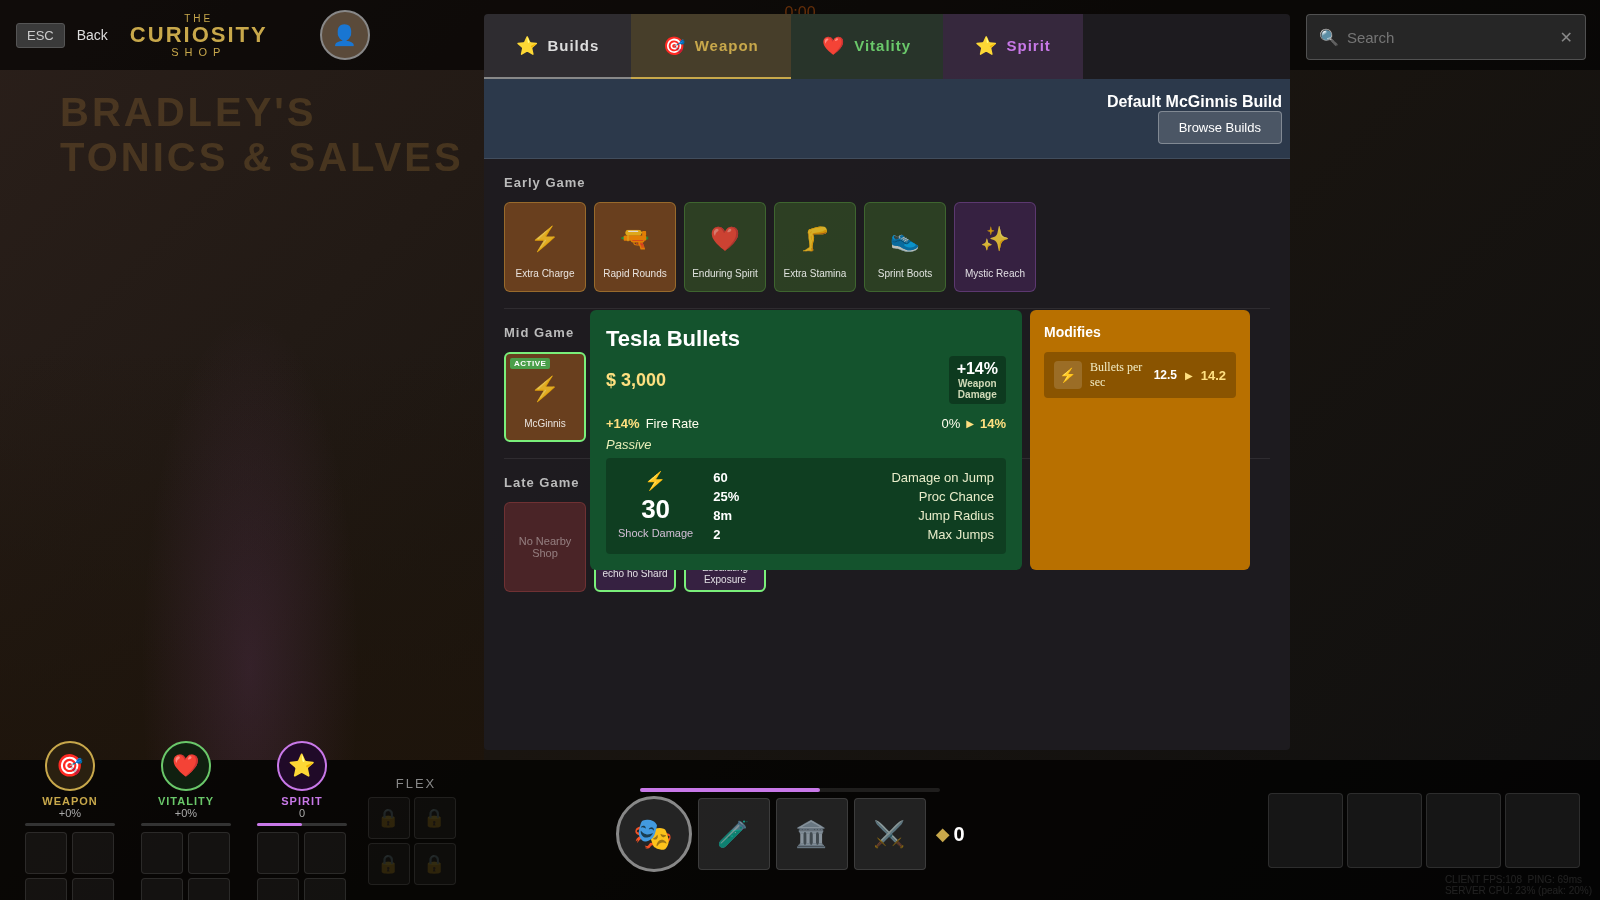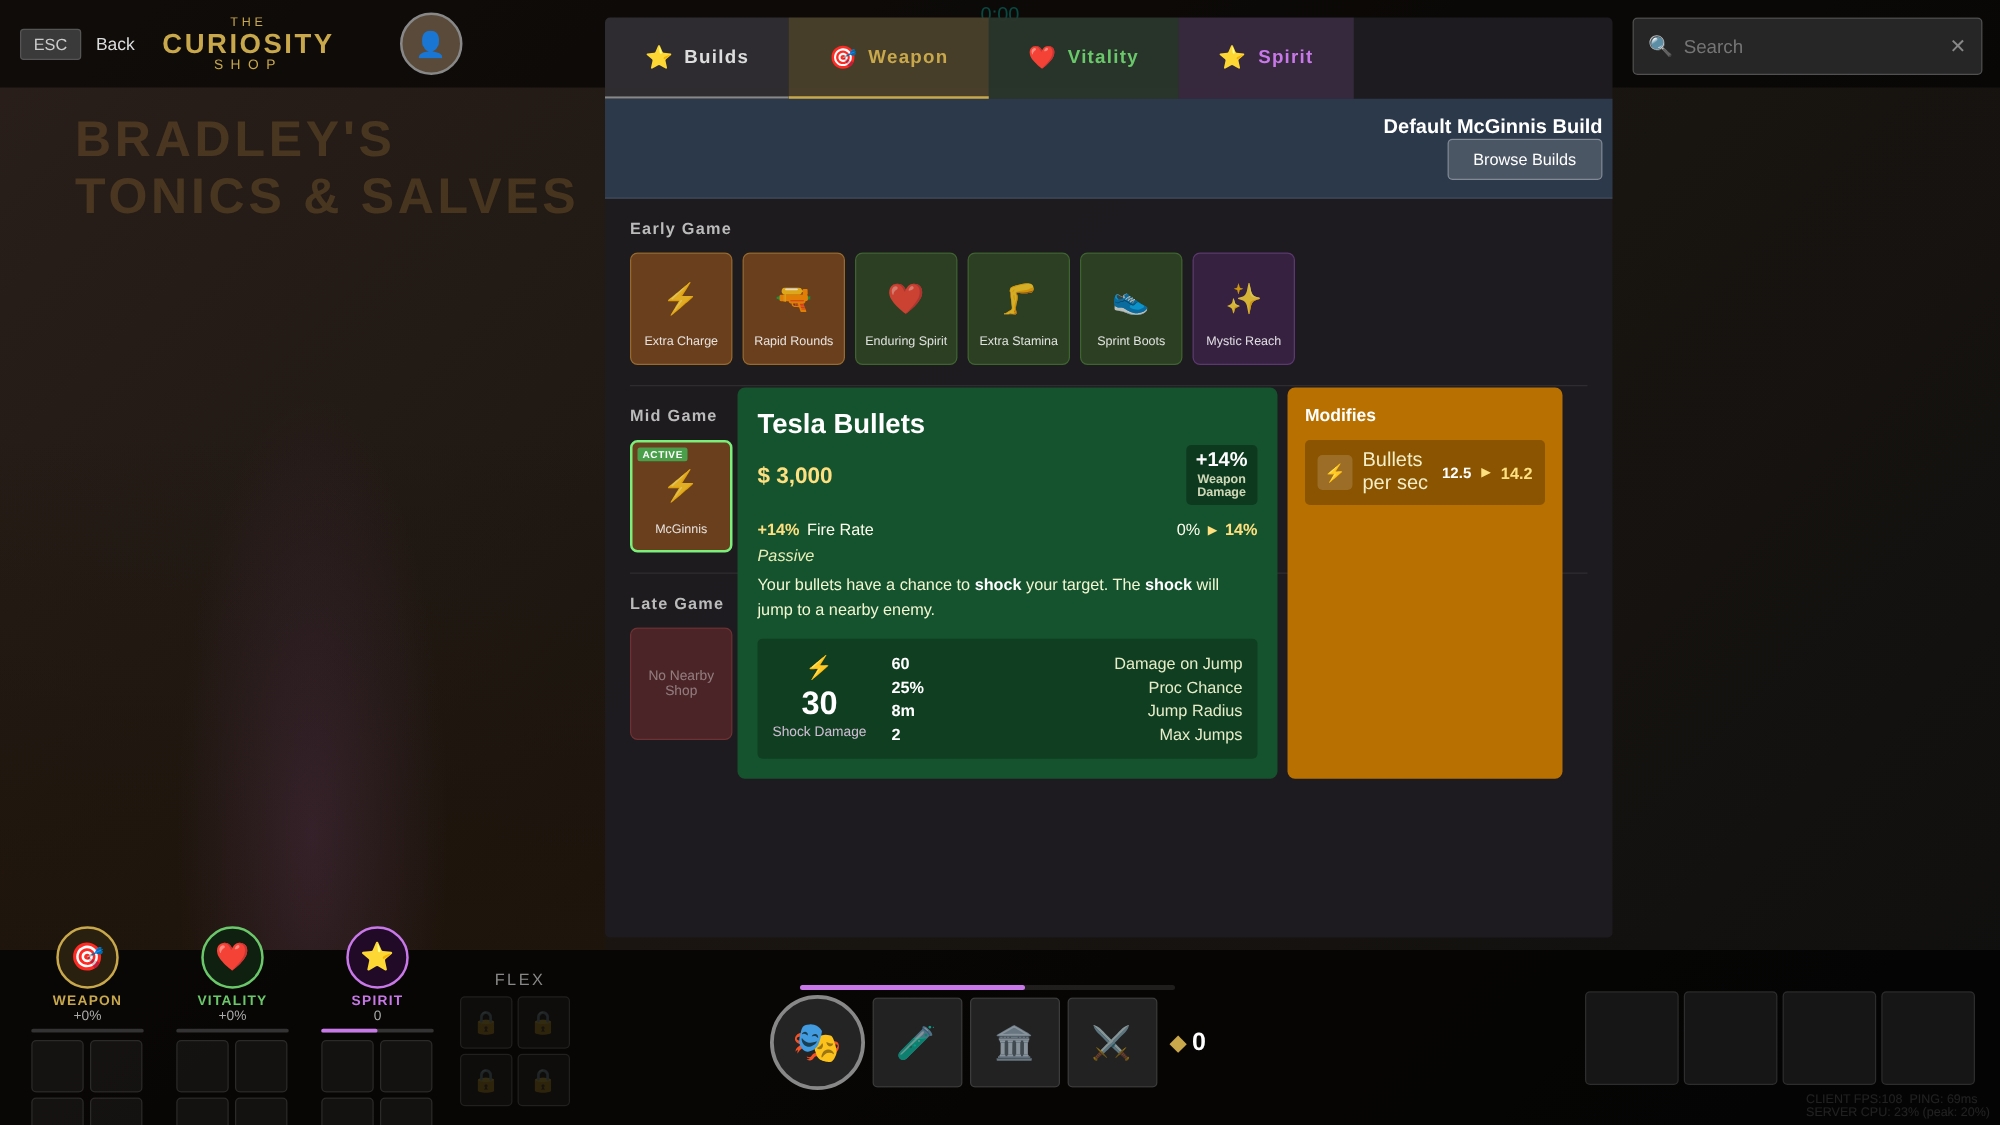--- a/index.html
+++ b/index.html
@@ -591,23 +591,24 @@
       height: 28px;
       background: rgba(255,255,255,0.15);
       border-radius: 4px;
       display: flex;
       align-items: center;
       justify-content: center;
       font-size: 14px;
     }
 
     .modifies-stat-name {
-      font-size: 16px;
+      font-size: 12px;
       color: rgba(255,255,220,0.9);
       flex: 1;
+      font-family: Liberation Serif, serif;
     }
 
     .modifies-stat-val {
       font-size: 12px;
       color: #fff;
       font-weight: bold;
     }
 
     .modifies-stat-arrow {
       color: #ffe080;
@@ -636,21 +637,21 @@
       color: rgba(255,255,255,0.4);
       z-index: 5;
     }
 
     
     .timer {
       position: absolute;
       top: 4px;
       left: 50%;
       transform: translateX(-50%);
-      color: #14b8a6;
+      color: #f97316;
       font-size: 16px;
       z-index: 5;
     }
 
     
     .item-card.highlighted {
       outline: 2px solid rgba(200,168,75,0.8);
     }
 
     .nav-item {
@@ -840,23 +841,20 @@
       </div>
     </div>
     <div class="tooltip-stat-row">
       <span class="tooltip-stat-pct">+14%</span>
       <span>Fire Rate</span>
       <span style="margin-left:auto;">0%</span>
       <span class="tooltip-stat-arrow">▶</span>
       <span class="tooltip-stat-pct">14%</span>
     </div>
     <div class="tooltip-passive-label">Passive</div>
-    <div class="tooltip-desc">
-      Your bullets have a chance to <strong>shock</strong> your target. The <strong>shock</strong> will jump to a nearby enemy.
-    </div>
     <div class="tooltip-stats-grid">
       <div class="tooltip-shock-info">
         <span class="shock-icon">⚡</span>
         <span class="shock-value">30</span>
         <span class="shock-label">Shock Damage</span>
       </div>
       <div class="tooltip-stats-list">
         <div class="tstat-row">
           <span style="color:#fff;font-weight:bold;margin-right:8px;">60</span>
           <span>Damage on Jump</span>

